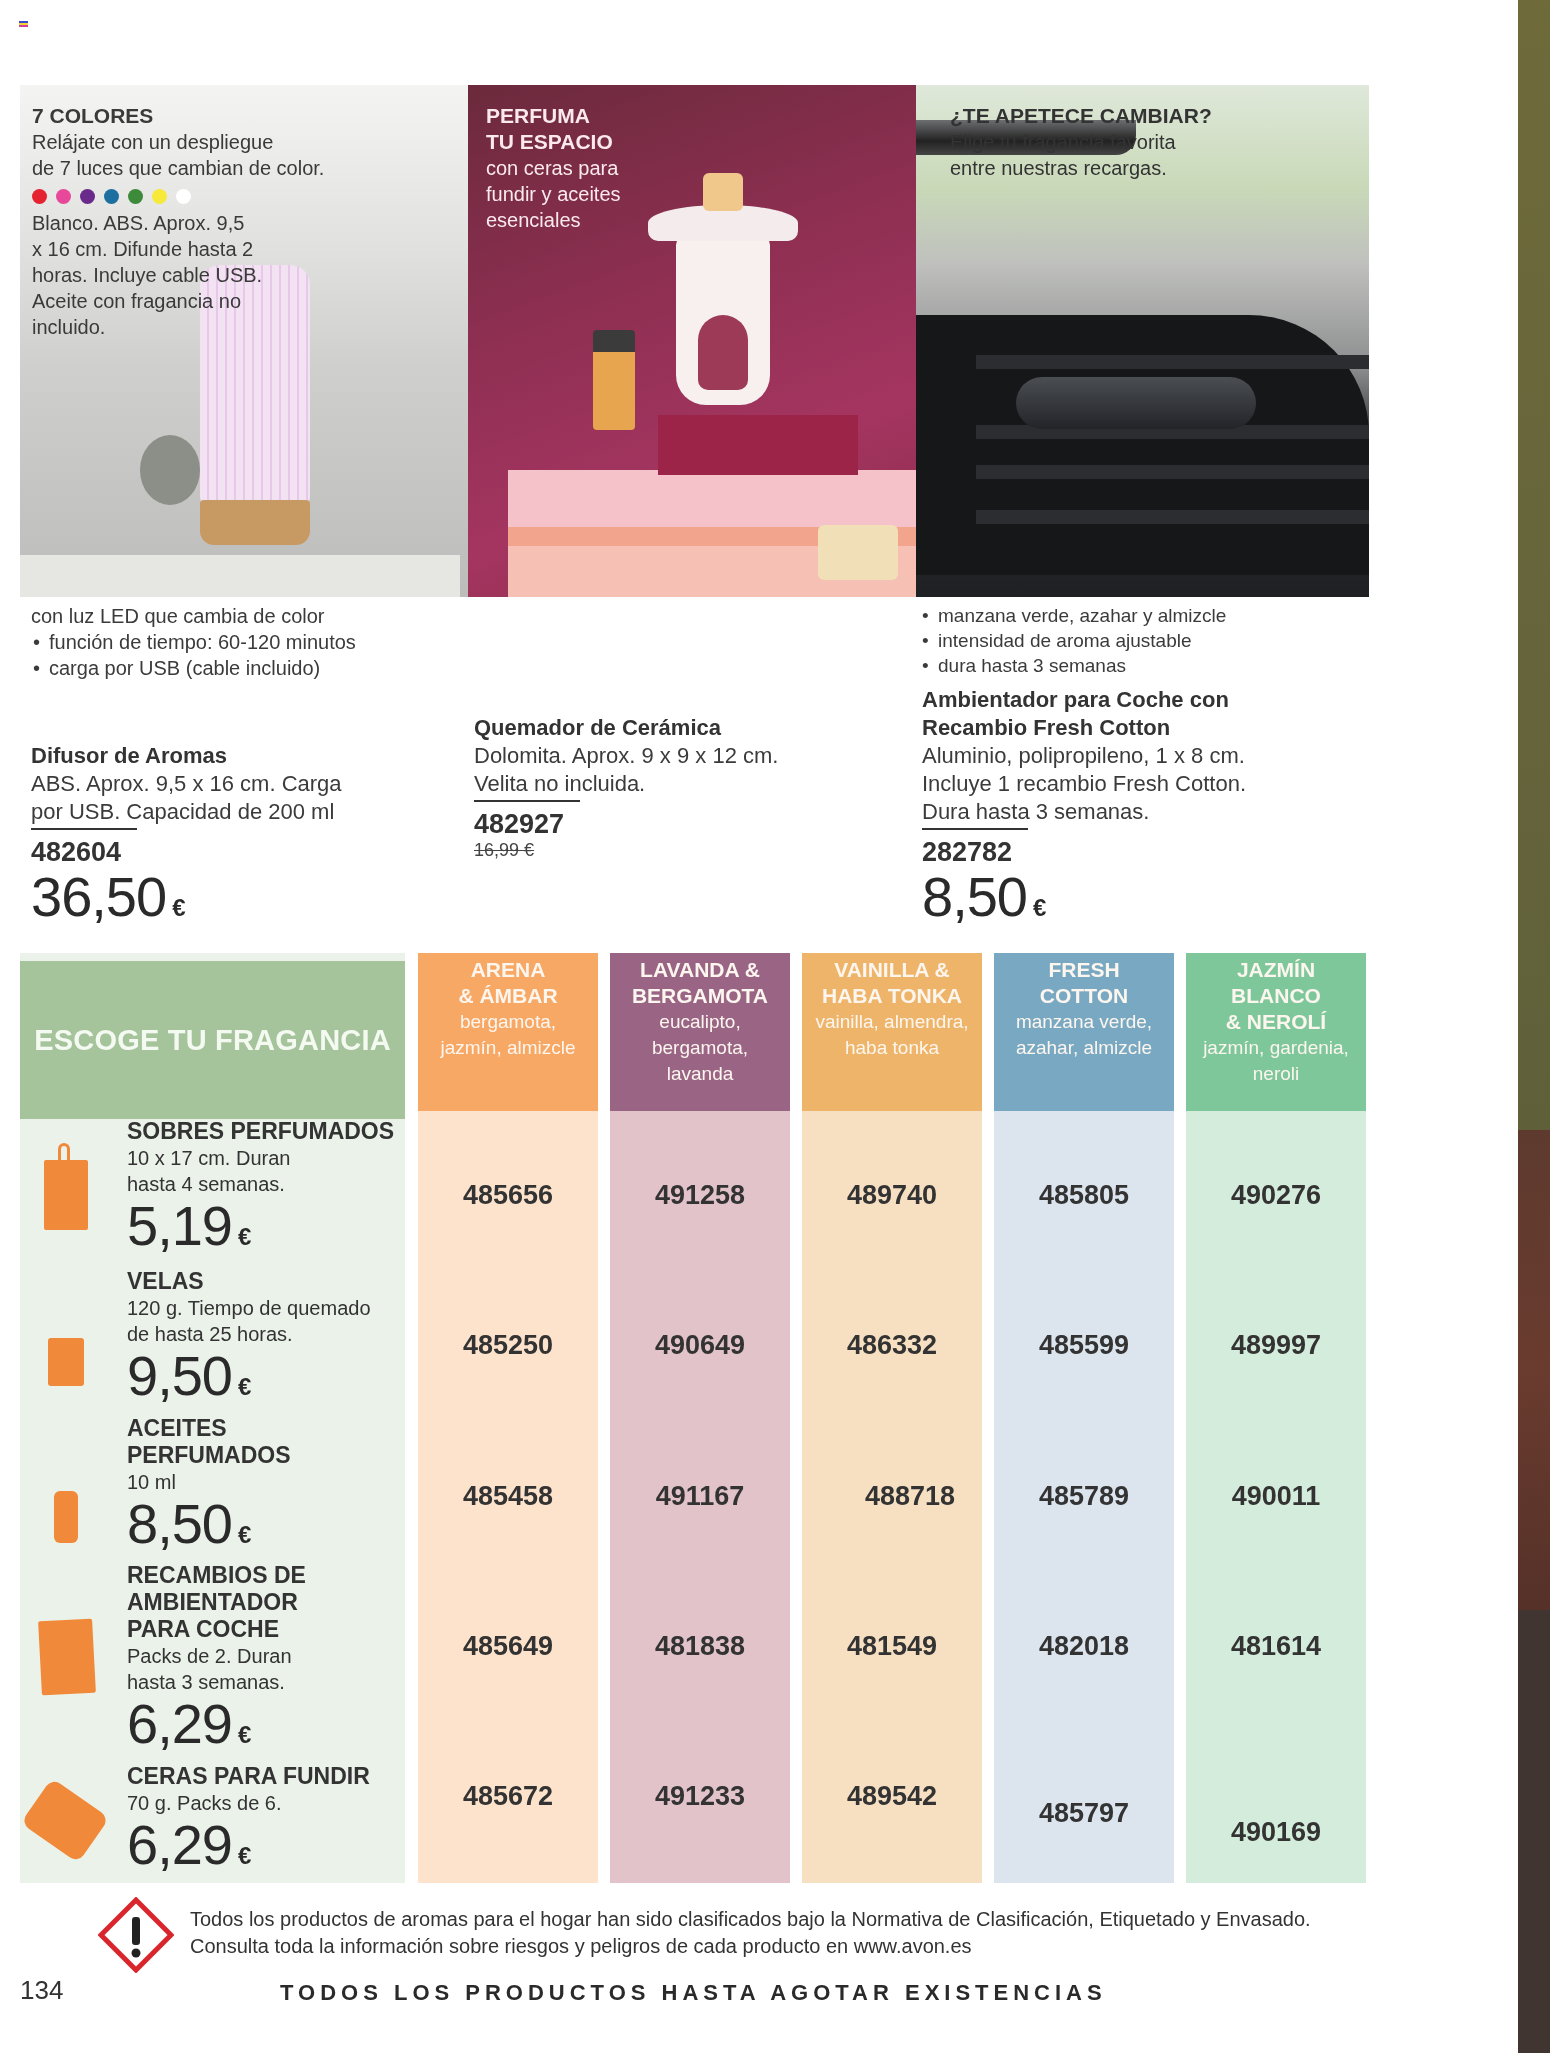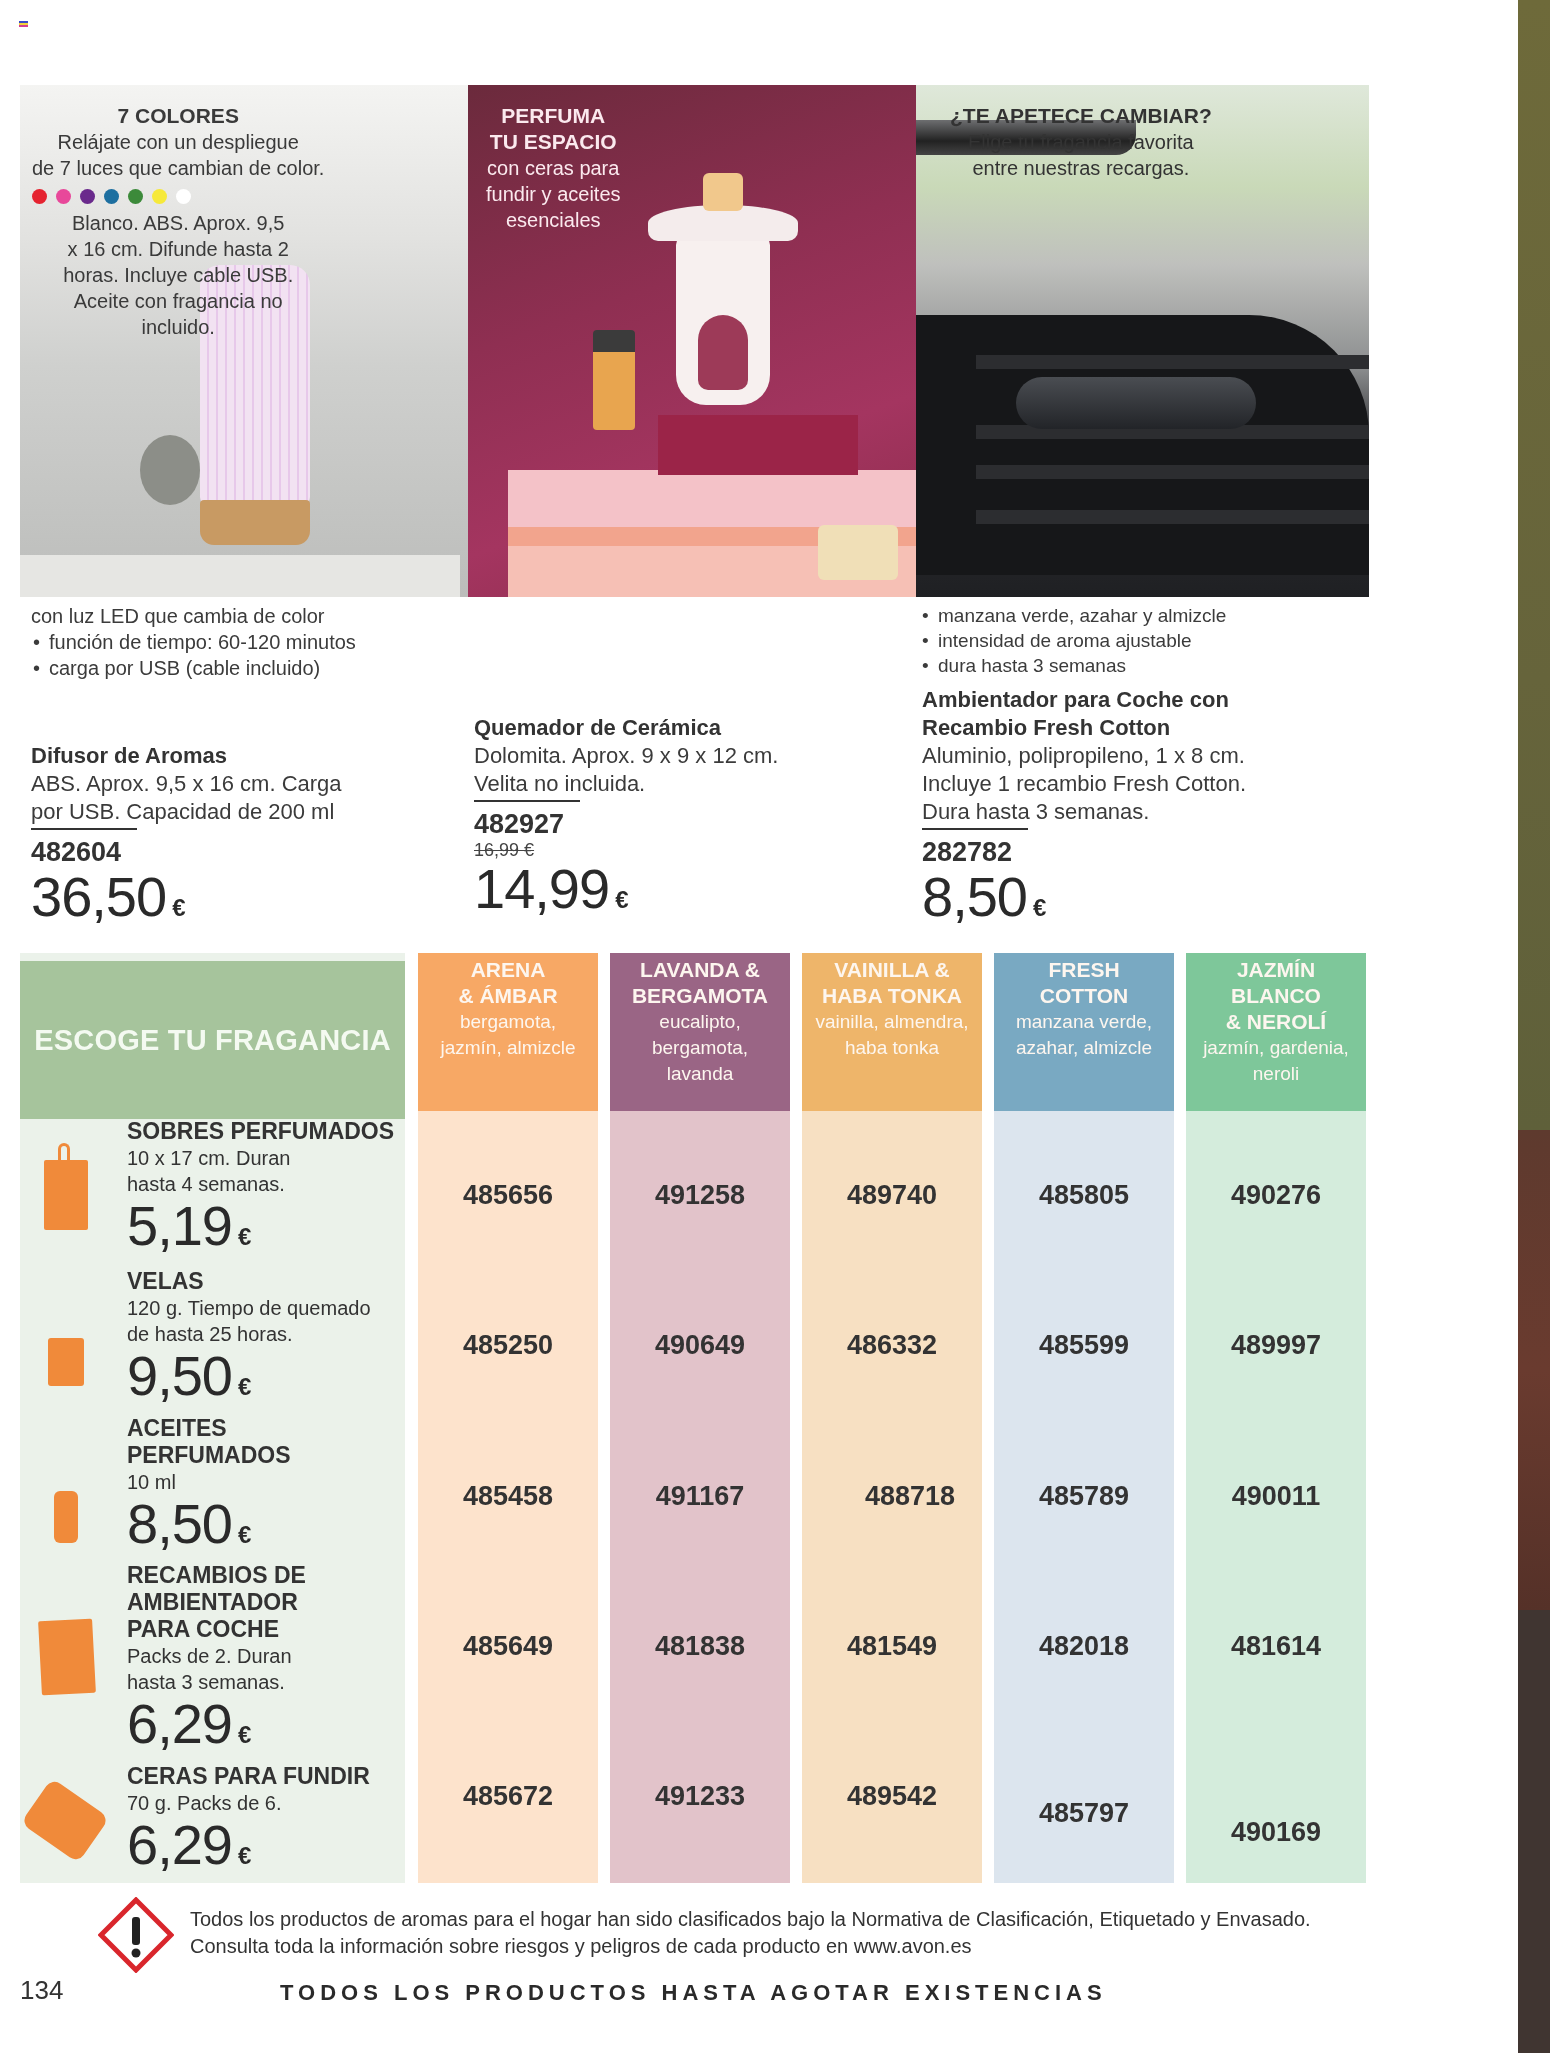--- a/index.html
+++ b/index.html
@@ -14,21 +14,21 @@
   .edge-strip .a { position: absolute; left: 0; top: 0; width: 32px; height: 1130px; background: linear-gradient(180deg,#6e6a3a,#66643b 60%,#5f603a); }
   .edge-strip .b { position: absolute; left: 0; top: 1130px; width: 32px; height: 480px; background: linear-gradient(180deg,#5e3a2e,#6a3b2f 50%,#553128); }
   .edge-strip .c { position: absolute; left: 0; top: 1610px; width: 32px; height: 443px; background: #403531; }
 
   
   .hero { position: absolute; top: 85px; height: 512px; overflow: hidden; }
   .hero-1 { left: 20px; width: 448px; background: linear-gradient(180deg,#f4f4f2 0%,#e2e2e0 30%,#cfd0ce 55%,#bcbdbb 100%); }
   .hero-2 { left: 468px; width: 448px; background: linear-gradient(160deg,#6b2a3c 0%,#8f2f52 40%,#a43560 70%,#8a2b4a 100%); }
   .hero-3 { left: 916px; width: 453px; background: linear-gradient(180deg,#dfe8da 0%,#c9d9b8 20%,#bfc0bd 35%,#8d8f90 55%,#2e2f33 70%,#1f2023 100%); }
 
-  .hero-text { position: absolute; left: 12px; top: 18px; font-size: 20px; line-height: 26px; text-align: center; }
+  .hero-text { position: absolute; left: 12px; top: 18px; font-size: 20px; line-height: 26px; }
   .hero-text .h { font-weight: bold; font-size: 21px; }
   .hero-1 .hero-text { color: #3a3a3a; }
   .hero-2 .hero-text { color: #fbe9ee; left: 18px; }
   .hero-3 .hero-text { color: #333; left: 34px; }
 
   .dots { display: flex; gap: 9px; margin: 8px 0 6px 0; }
   .dots i { width: 15px; height: 15px; border-radius: 50%; display: block; }
 
   
   .diffuser { position: absolute; left: 180px; top: 180px; width: 110px; height: 240px; border-radius: 20px 20px 8px 8px;
@@ -187,21 +187,20 @@
   <div class="price"><span>36,50</span><span class="euro">€</span></div>
 </div>
 
 <div class="product" style="left:474px; top:714px;">
   <div class="name">Quemador de Cerámica</div>
   <div class="desc">Dolomita. Aprox. 9 x 9 x 12 cm.</div>
   <div class="desc">Velita no incluida.</div>
   <div class="rule"></div>
   <div class="code">482927</div>
   <div class="old">16,99 €</div>
-  <div class="price"><span>14,99</span><span class="euro">€</span></div>
 </div>
 
 <div class="product" style="left:922px; top:686px;">
   <div class="name">Ambientador para Coche con</div>
   <div class="name">Recambio Fresh Cotton</div>
   <div class="desc">Aluminio, polipropileno, 1 x 8 cm.</div>
   <div class="desc">Incluye 1 recambio Fresh Cotton.</div>
   <div class="desc">Dura hasta 3 semanas.</div>
   <div class="rule"></div>
   <div class="code">282782</div>

